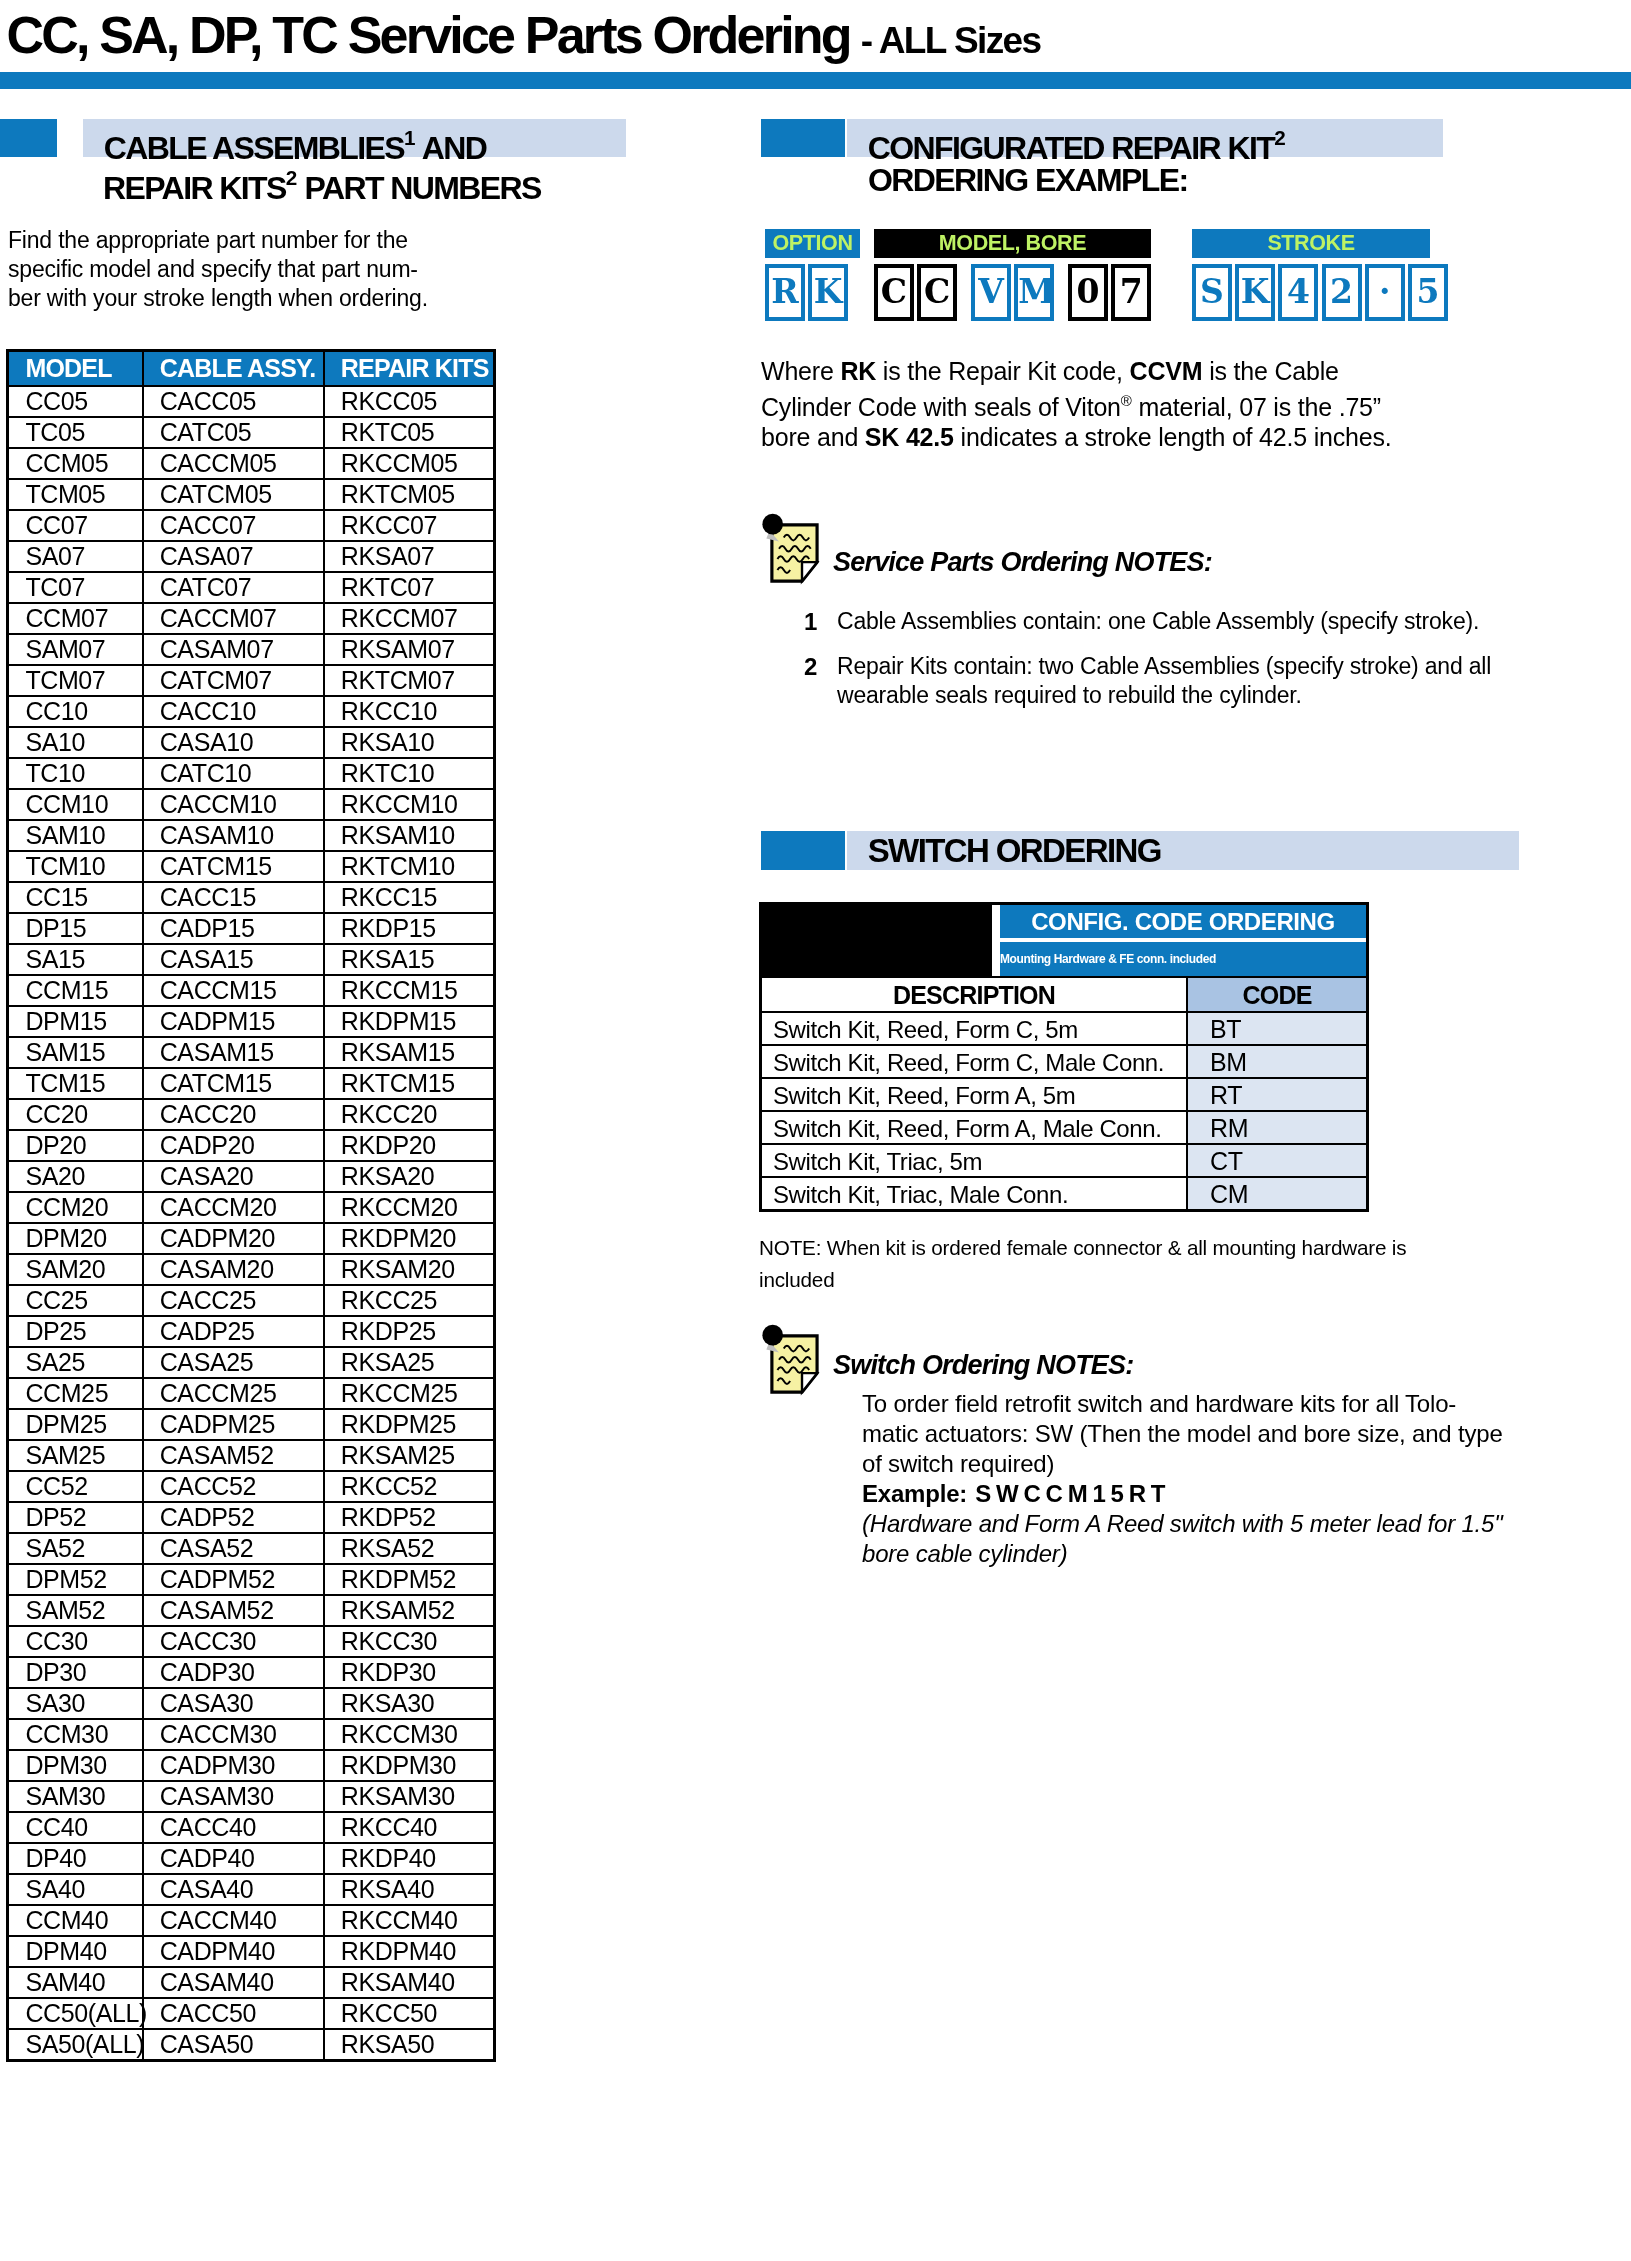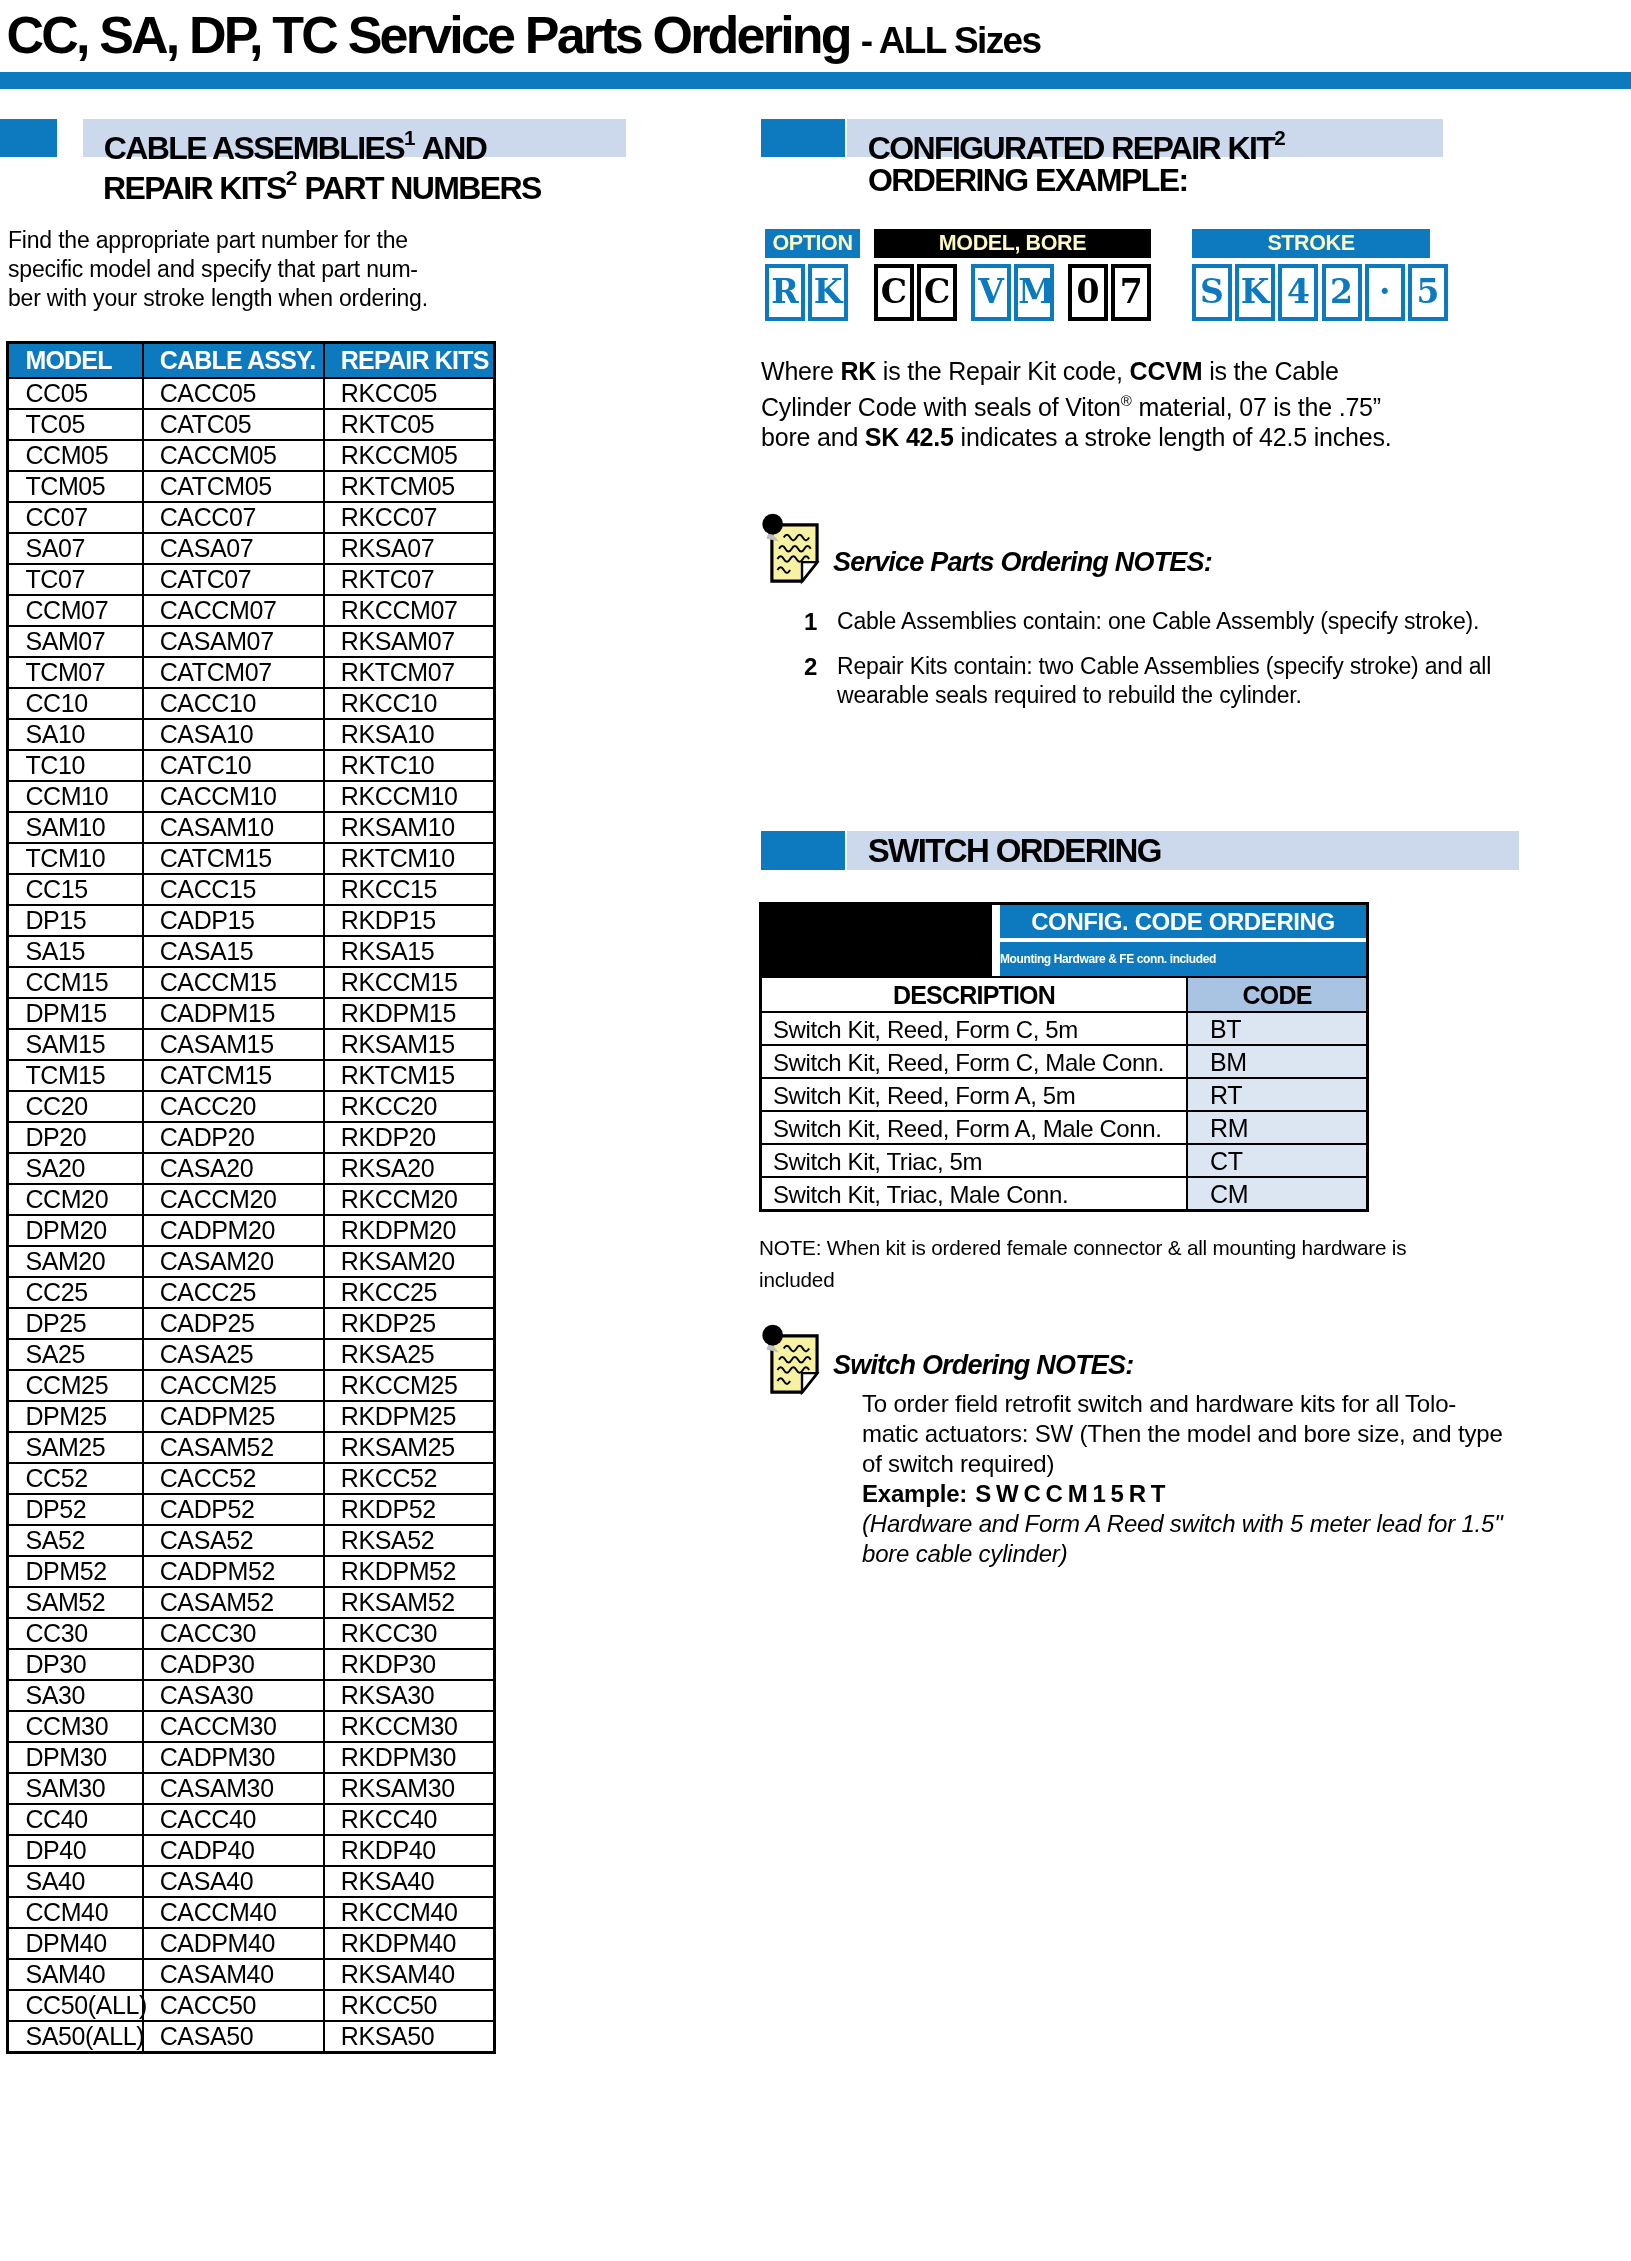--- a/index.html
+++ b/index.html
@@ -33,29 +33,29 @@
   #r-band{left:847px;top:119px;width:596px}
   #r-line2{left:868px;top:161px;line-height:38px;font-size:32px;font-weight:bold;letter-spacing:-1.6px;white-space:nowrap}
   #sw-square{left:761px;top:831px;width:84px;height:39px}
   #sw-band{left:847px;top:831px;width:672px;height:39px}
   #sw-band .sec-text{font-size:33px;line-height:39px}
 
   
   #intro{left:8px;top:226px;width:509px;font-size:23px;line-height:29px;letter-spacing:-0.2px;white-space:pre-line}
 
   
-  #parts{left:6.4px;top:341px;width:490px;border-collapse:collapse;border:3.2px solid #000;table-layout:fixed}
+  #parts{left:6.4px;top:349px;width:490px;border-collapse:collapse;border:3.2px solid #000;table-layout:fixed}
   #parts th{background:var(--blue);color:#fff;font-size:25px;letter-spacing:-0.8px;
             text-align:left;height:35px;padding:0 0 0 16px;border:2.4px solid #000;white-space:nowrap}
   #parts td{font-size:25px;letter-spacing:-0.4px;height:31px;padding:0 0 0 16px;
             border:2.4px solid #000;white-space:nowrap}
 
   
   .label-box{position:absolute;top:229px;height:29px;line-height:29px;text-align:center;
-             color:#fef9c3;font-weight:bold;font-size:21.5px;letter-spacing:-0.4px}
+             color:#bef264;font-weight:bold;font-size:21.5px;letter-spacing:-0.4px}
   .bg-blue{background:var(--blue)}
   .bg-black{background:#000}
   #lab0{left:765px;width:95px}
   #lab1{left:874px;width:277px}
   #lab2{left:1192px;width:238px}
   .code-group{position:absolute;top:264px;display:flex;gap:3.2px}
   #g0{left:765px}#g1{left:874px}#g2{left:971px}#g3{left:1068px}#g4{left:1192px}
   .code-box{width:40px;height:57px;border:4px solid #000;background:#fff;
             font-family:"DejaVu Serif",serif;font-weight:bold;font-size:33px;
             line-height:48px;text-align:center}

